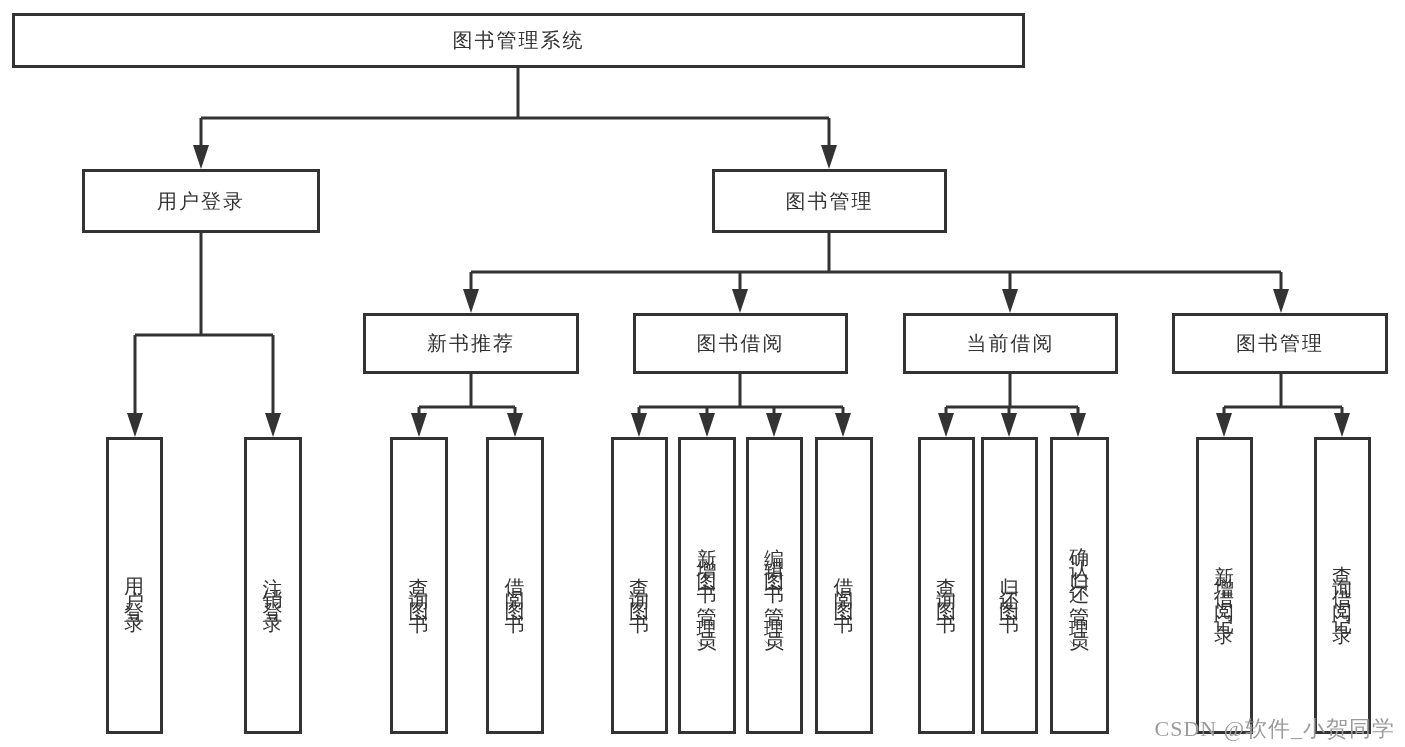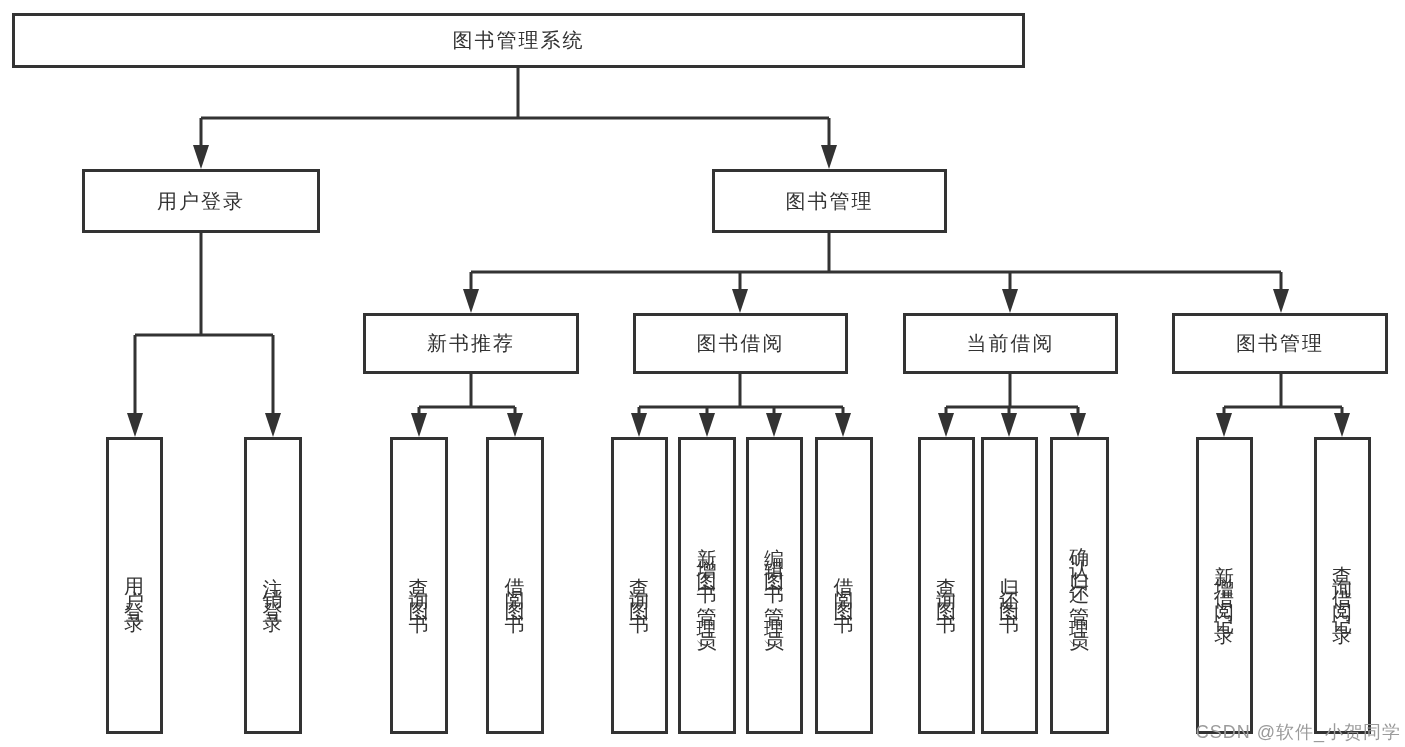--- a/index.html
+++ b/index.html
@@ -13,20 +13,21 @@
   body {
     background: var(--background);
     font-family: "Liberation Sans", "DejaVu Sans", sans-serif;
   }
   .stage {
     position: relative;
     width: 1405px;
     height: 747px;
     background: var(--background);
     overflow: hidden;
+    font-family: Liberation Serif, serif;
   }
   .wires {
     position: absolute;
     left: 0; top: 0;
     width: 1405px; height: 747px;
   }
   .wire { stroke: var(--line); stroke-width: 3; fill: none; }
   .arrow { fill: var(--line); stroke: none; }
   .node {
     position: absolute;
@@ -46,23 +47,23 @@
   }
   .node.v {
     writing-mode: vertical-rl;
     text-orientation: mixed;
     font-size: 20px;
     letter-spacing: 12px;
     line-height: 1;
   }
   .watermark {
     position: absolute;
-    right: 4px;
+    right: 10px;
     bottom: 3px;
-    font-size: 18px;
+    font-size: 22px;
     letter-spacing: 1px;
     color: var(--watermark);
     white-space: nowrap;
   }
 </style>
 </head>
 <body>
 
 <div class="stage">
 

